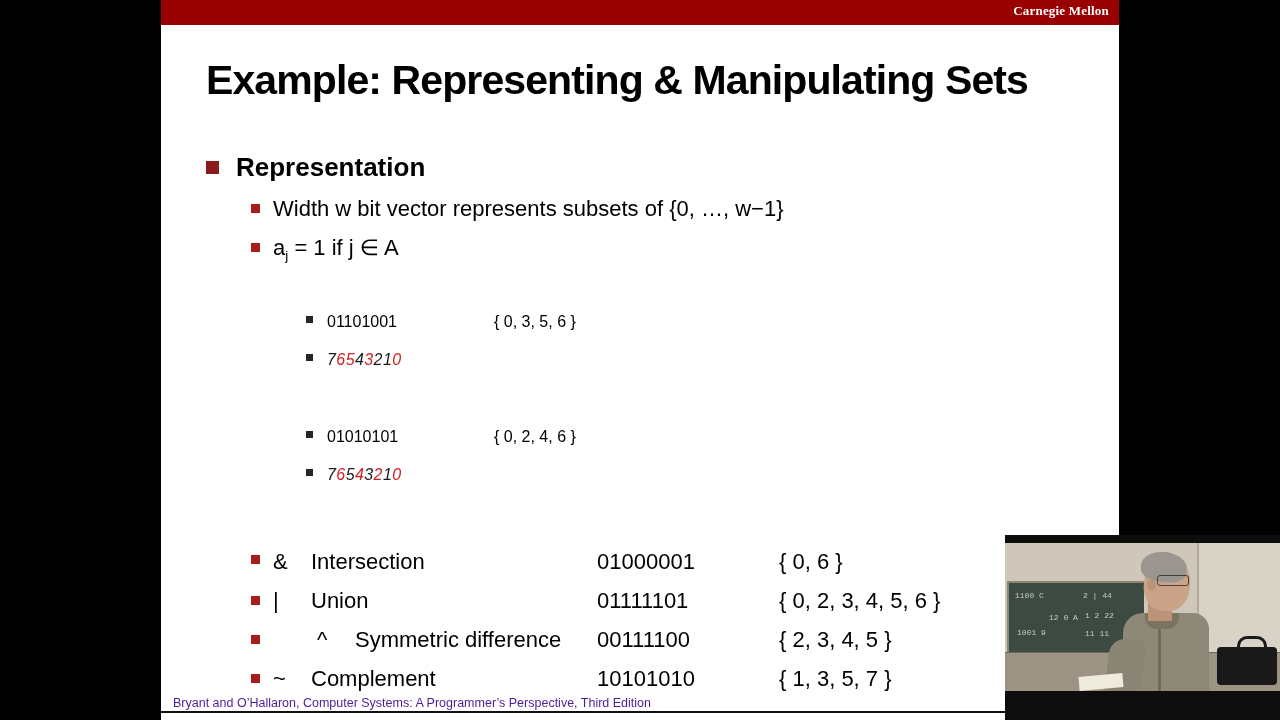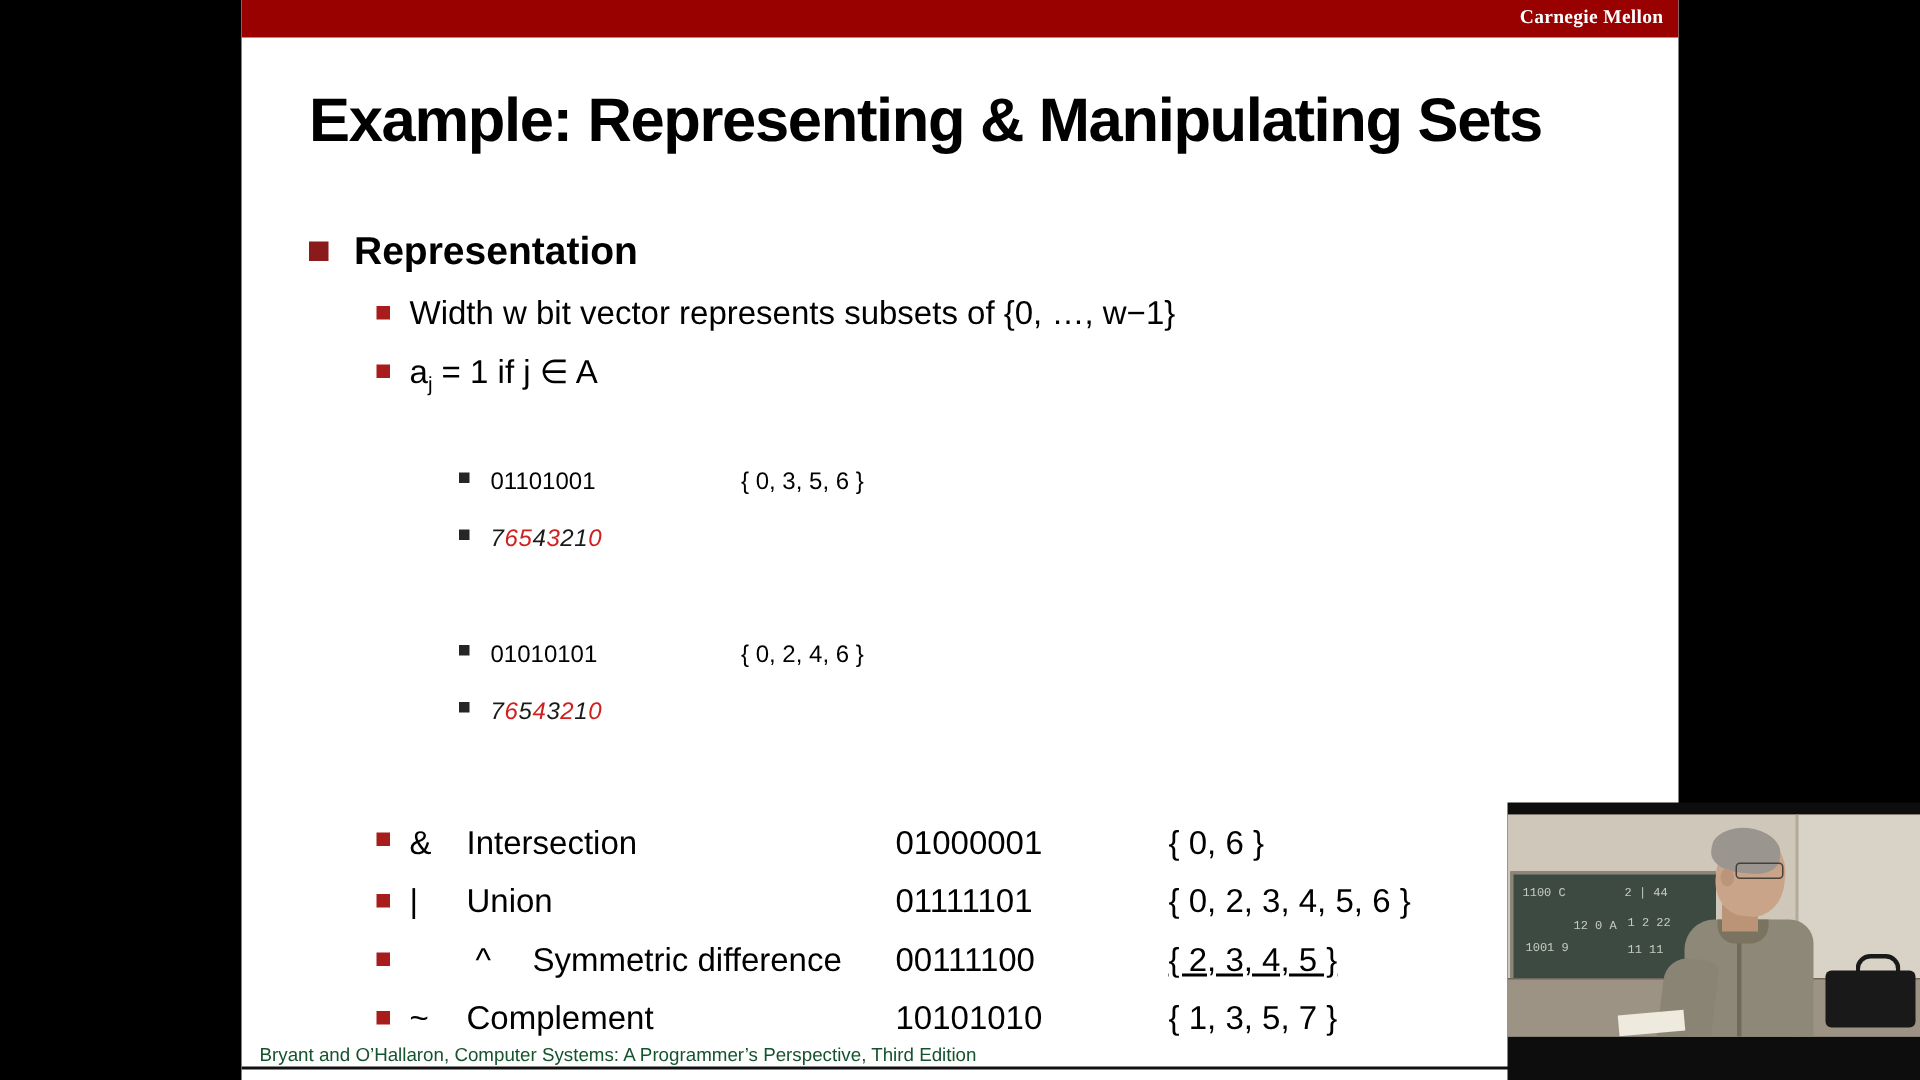--- a/index.html
+++ b/index.html
@@ -63,21 +63,21 @@
   .idxrow{font-style:italic;letter-spacing:.4px;}
   .idx-on{color:#d02020;}
   .idx-off{color:#1a1a1a;}
 
   
   .op-sym{display:inline-block;width:38px;}
   .op-name{display:inline-block;width:300px;}
 
   .footer{
     position:absolute;left:12px;bottom:10px;
-    font-size:12.5px;color:#14532d;white-space:nowrap;margin-top:31px;
+    font-size:12.5px;color:#4c1d95;white-space:nowrap;margin-top:31px;
   }
   .footer-rule{
     position:absolute;left:0;bottom:7px;width:100%;height:2px;background:#111;
   }
 
   
   .pip{
     position:absolute;left:1005px;top:535px;width:275px;height:185px;
     background:#0d0d0d;overflow:hidden;
   }
@@ -200,21 +200,21 @@
           <div class="row" style="left: 618px; top: 588px;">
             <span class="lvl2-text">{ 0, 2, 3, 4, 5, 6 }</span>
           </div>
           <div class="row" style="left: 90px; top: 627px; gap: 44px;">
             <span class="bul2"></span>
             <span class="lvl2-text"><span class="op-sym">^</span><span class="op-name">Symmetric difference</span></span>
           </div>
           <div class="row" style="left: 436px; top: 627px;">
             <span class="lvl2-text">00111100</span>
           </div>
-          <div class="row" style="left: 618px; top: 627px; text-decoration: underline;">
+          <div class="row" style="left: 618px; top: 627px;">
             <span class="lvl2-text">{ 2, 3, 4, 5 }</span>
           </div>
           <div class="row" style="left: 90px; top: 666px;">
             <span class="bul2"></span>
             <span class="lvl2-text"><span class="op-sym">~</span><span class="op-name">Complement</span></span>
           </div>
           <div class="row" style="left: 436px; top: 666px;">
             <span class="lvl2-text">10101010</span>
           </div>
           <div class="row" style="left: 618px; top: 666px;">

